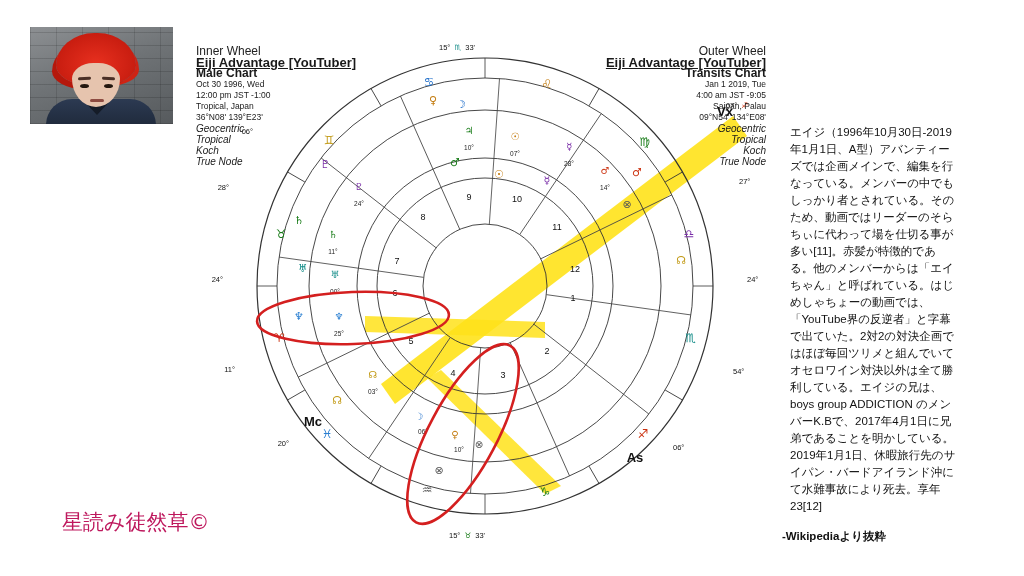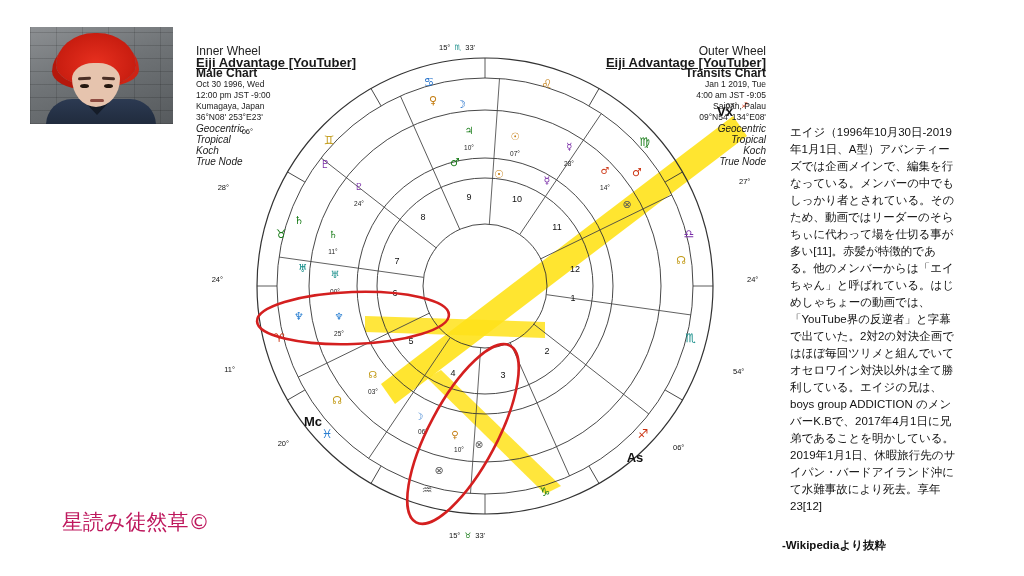--- a/index.html
+++ b/index.html
@@ -121,21 +121,21 @@
     position: absolute;
     left: 782px;
     top: 116px;
     width: 182px;
     font-size: 11.5px;
     line-height: 17px;
     color: #111;
   }
   #sidebar .para { margin: 8px; }
   #sidebar .source {
-    margin-top: 22px;
+    margin-top: 13px;
     font-weight: bold;
     font-size: 11.5px;
   }
   
   #watermark {
     position: absolute;
     left: 62px;
     top: 508px;
     font-size: 21px;
     color: #be185d;
@@ -159,23 +159,23 @@
   <div class="mouth"></div>
 </div>
 
 <div id="wheel-area">
 
   <div class="hdr" id="hdr-left">
     <div class="wheel-label">Inner Wheel</div>
     <div class="name">Eiji Advantage [YouTuber]</div>
     <div class="sub">Male Chart</div>
     <div>Oct 30 1996, Wed</div>
-    <div>12:00 pm JST -9:00</div>
-    <div>Kumagaya, Japan</div>
-    <div>36°N08' 253°E23'</div>
+    <div>12:00 pm JST -1:00</div>
+    <div>Tropical, Japan</div>
+    <div>36°N08' 139°E23'</div>
     <div class="ital">Geocentric</div>
     <div class="ital">Tropical</div>
     <div class="ital">Koch</div>
     <div class="ital">True Node</div>
   </div>
 
   <div class="hdr" id="hdr-right">
     <div class="wheel-label">Outer Wheel</div>
     <div class="name">Eiji Advantage [YouTuber]</div>
     <div class="sub">Transits Chart</div>

